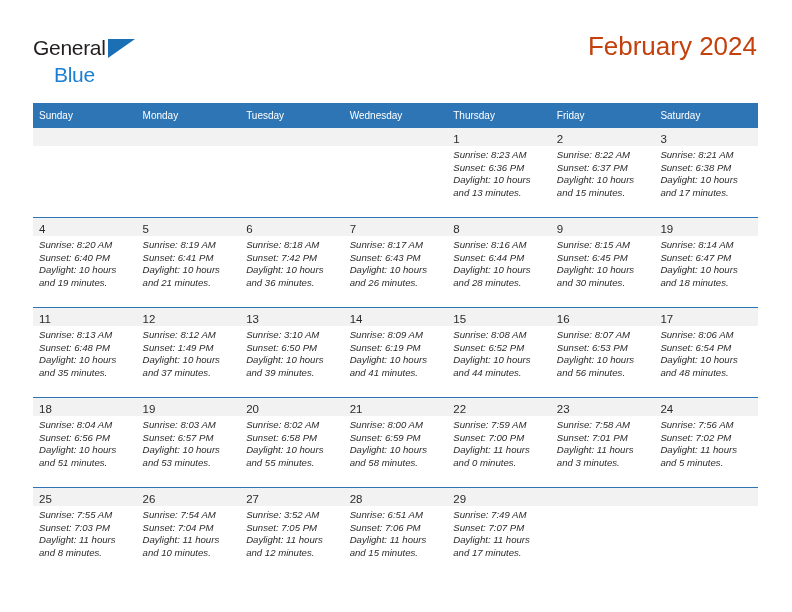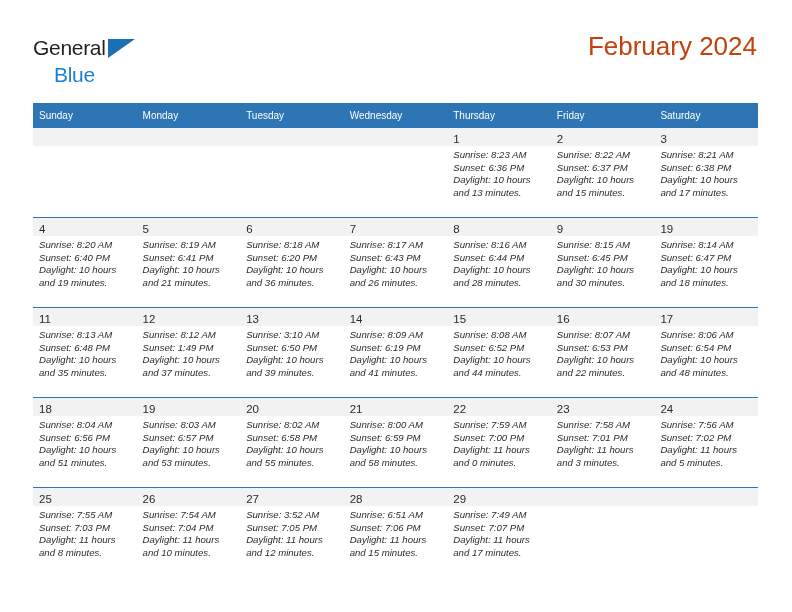--- a/index.html
+++ b/index.html
@@ -287,21 +287,21 @@
                 <div class="cell-line">Daylight: 10 hours</div>
                 <div class="cell-line">and 21 minutes.</div>
               </div>
             </div>
           </td>
           <td>
             <div class="cell filled">
               <div class="daynum-band"><span class="daynum">6</span></div>
               <div class="cell-body">
                 <div class="cell-line">Sunrise: 8:18 AM</div>
-                <div class="cell-line">Sunset: 6:20 PM</div>
+                <div class="cell-line">Sunset: 7:42 PM</div>
                 <div class="cell-line">Daylight: 10 hours</div>
                 <div class="cell-line">and 36 minutes.</div>
               </div>
             </div>
           </td>
           <td>
             <div class="cell filled">
               <div class="daynum-band"><span class="daynum">7</span></div>
               <div class="cell-body">
                 <div class="cell-line">Sunrise: 8:17 AM</div>
@@ -401,21 +401,21 @@
               </div>
             </div>
           </td>
           <td>
             <div class="cell filled">
               <div class="daynum-band"><span class="daynum">16</span></div>
               <div class="cell-body">
                 <div class="cell-line">Sunrise: 8:07 AM</div>
                 <div class="cell-line">Sunset: 6:53 PM</div>
                 <div class="cell-line">Daylight: 10 hours</div>
-                <div class="cell-line">and 22 minutes.</div>
+                <div class="cell-line">and 56 minutes.</div>
               </div>
             </div>
           </td>
           <td>
             <div class="cell filled">
               <div class="daynum-band"><span class="daynum">17</span></div>
               <div class="cell-body">
                 <div class="cell-line">Sunrise: 8:06 AM</div>
                 <div class="cell-line">Sunset: 6:54 PM</div>
                 <div class="cell-line">Daylight: 10 hours</div>

